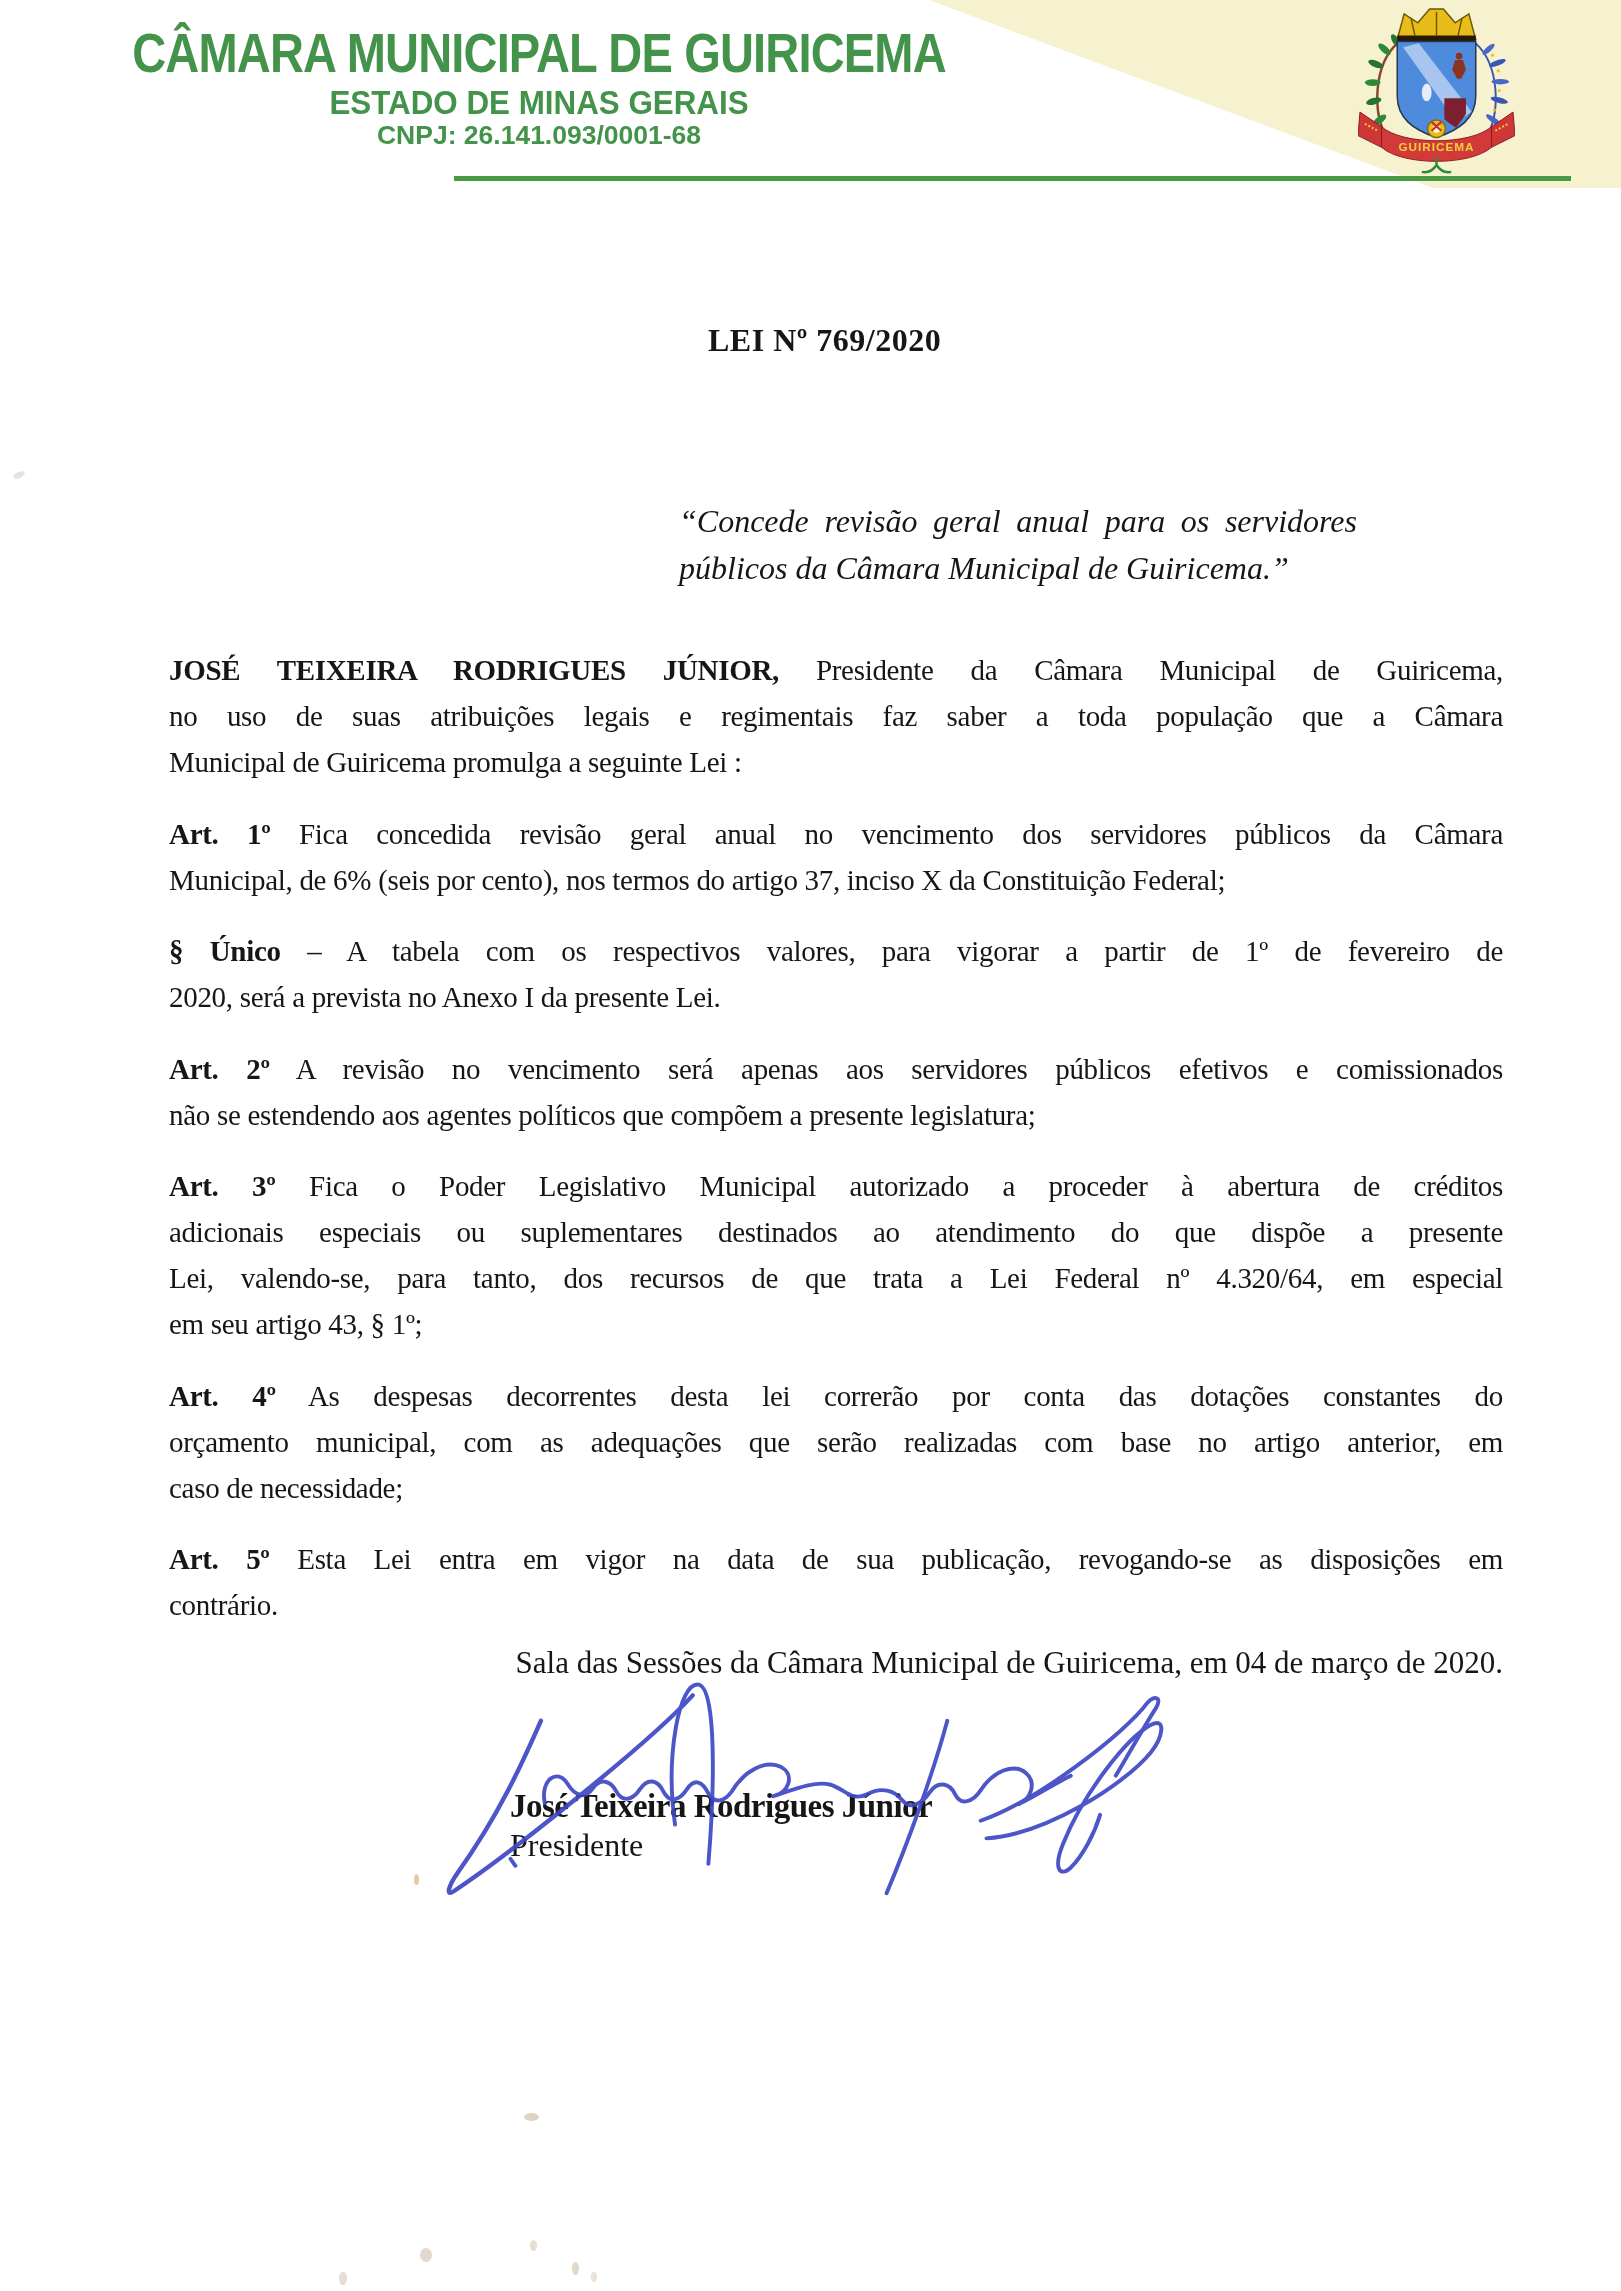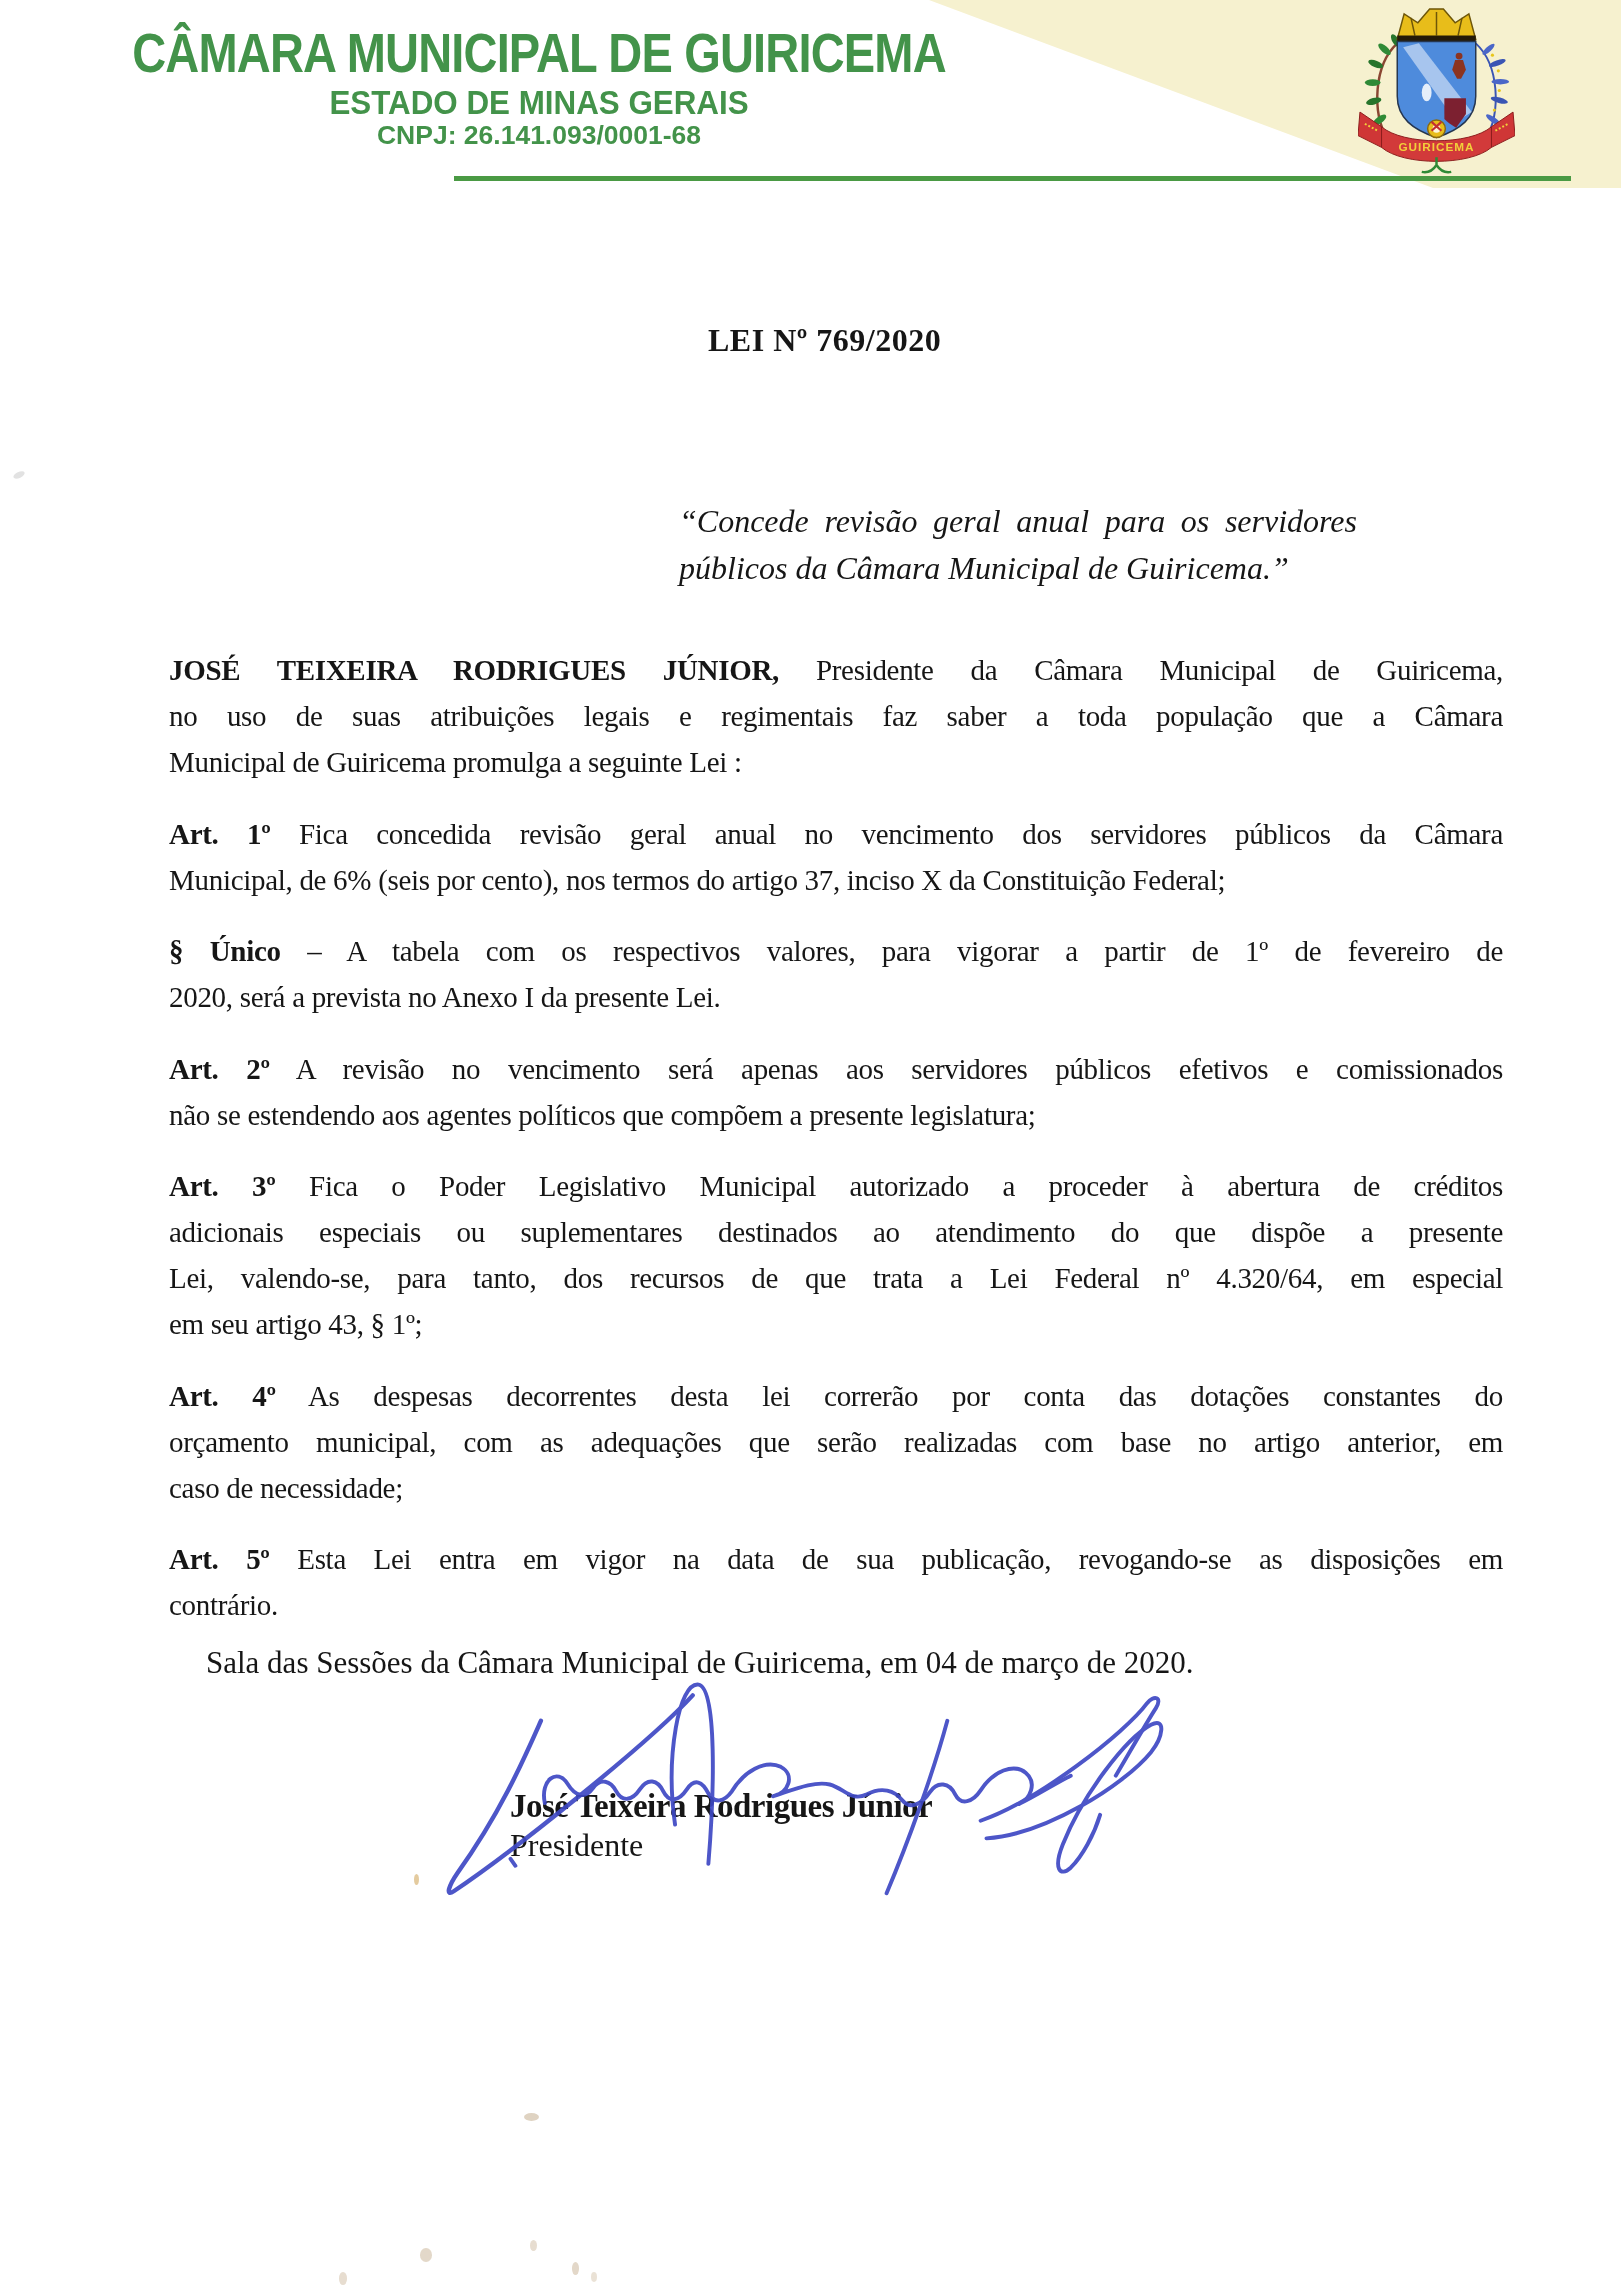--- a/index.html
+++ b/index.html
@@ -23,21 +23,21 @@
         letter-spacing:0.5px;white-space:nowrap;}
   .epigraph{position:absolute;left:679px;top:458px;width:678px;font-style:italic;
         font-size:32px;line-height:47px;margin-top:40px;}
   #doc-body{position:absolute;left:169px;top:647px;width:1334px;font-size:29px;
         line-height:46px;letter-spacing:-0.3px;}
   .para + .para{margin-top:25.5px;}
   .doc-line{text-align:justify;text-align-last:justify;white-space:nowrap;}
   .doc-line.last{text-align-last:left;}
   .lead{font-weight:bold;}
   .closing{position:absolute;left:169px;top:1645px;width:1334px;box-sizing:border-box;
-        padding-left:37px;font-size:31px;white-space:nowrap;}
+        padding-left:37px;font-size:31px;white-space:nowrap;text-align:right;}
 
   
   .sig-name{position:absolute;left:510px;top:1788px;width:578px;text-align:left;
         font-size:33px;font-weight:bold;letter-spacing:-0.5px;}
   .sig-role{position:absolute;left:510px;top:1827px;width:578px;text-align:left;font-size:32px;}
   .sig-ink{position:absolute;left:363px;top:1666px;}
 
   
   .speck{position:absolute;border-radius:50%;}
 </style>

